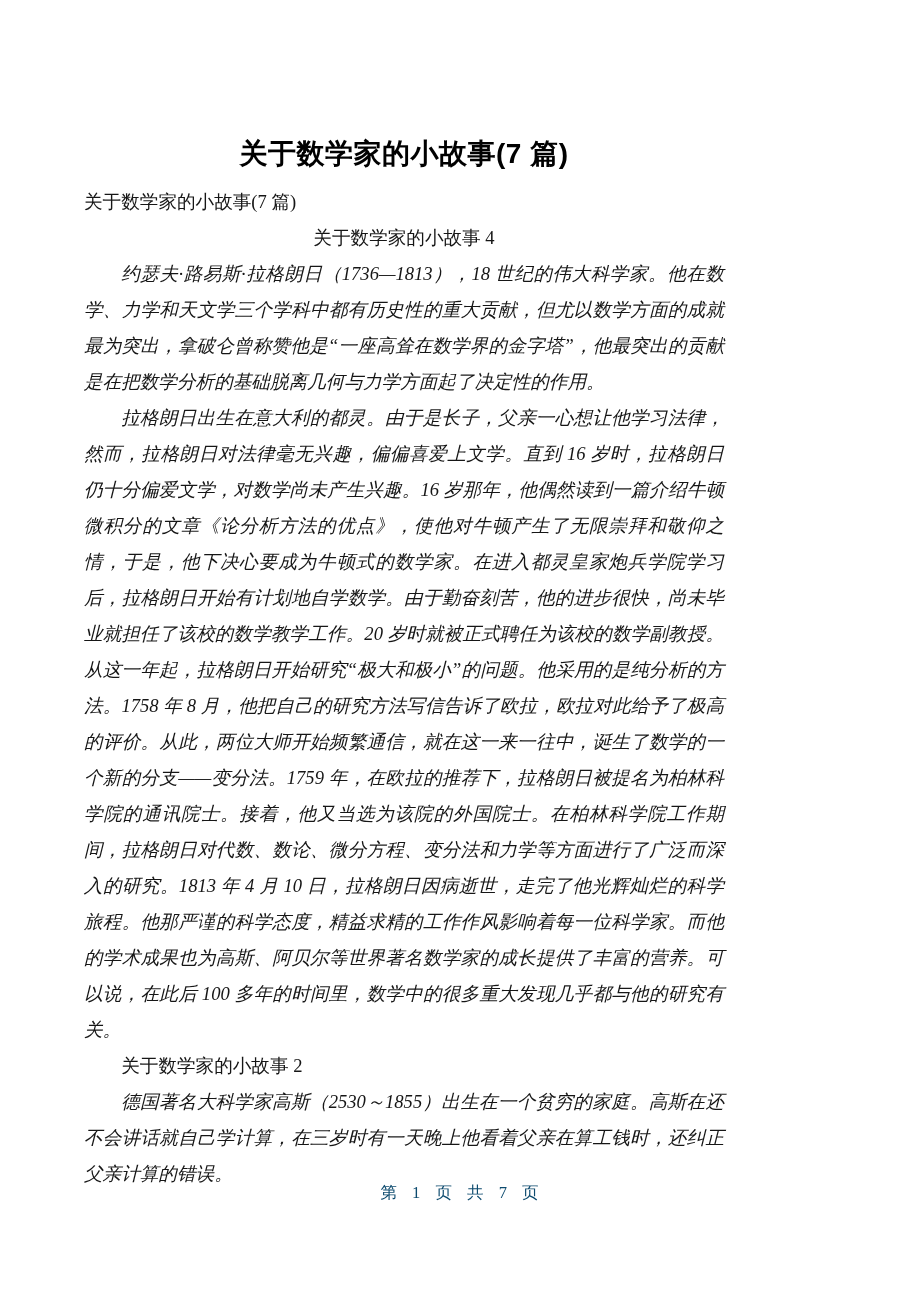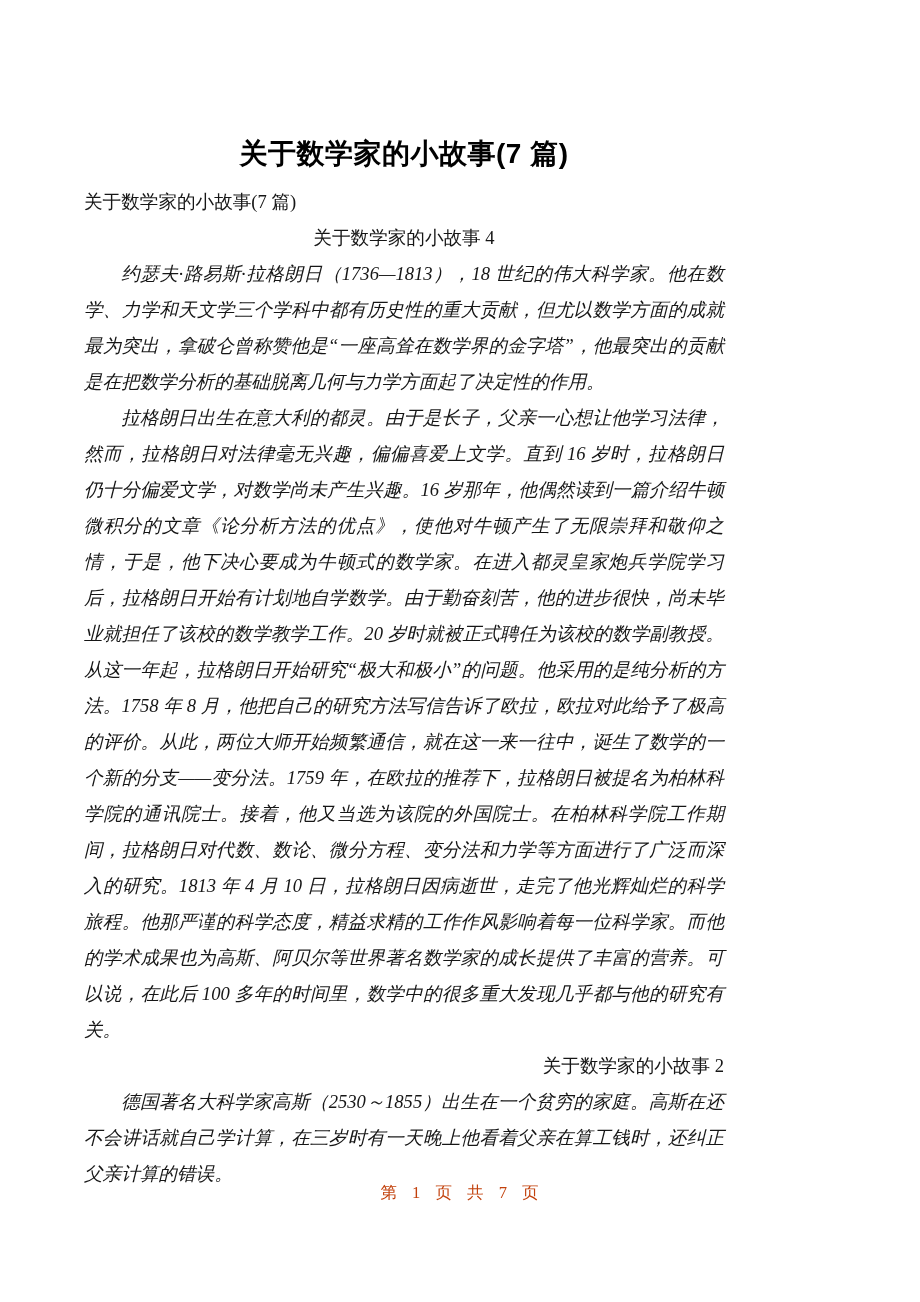--- a/index.html
+++ b/index.html
@@ -38,29 +38,29 @@
     text-align: center;
   }
   .para {
     text-indent: 2em;
     text-align: justify;
     text-justify: inter-character;
     font-style: italic;
   }
   .h-indent {
     text-indent: 2em;
-    text-align: right;
+    text-align: left;
   }
   .footer {
     position: absolute;
     top: 1182px;
     left: 0;
     width: 920px;
     text-align: center;
-    color: #c2410c;
+    color: #0c4a6e;
     font-family: "Liberation Serif", "DejaVu Serif", serif;
     font-size: 16.5px;
     line-height: 22px;
     word-spacing: 9px;
     letter-spacing: 1px;
   }
 </style>
 </head>
 <body>
 

